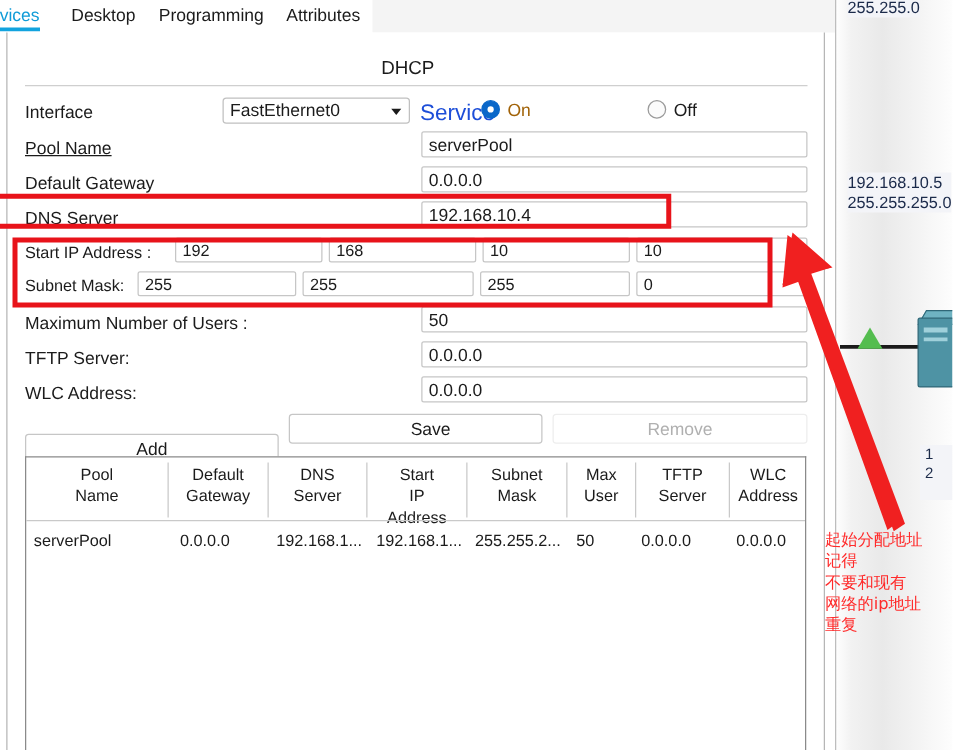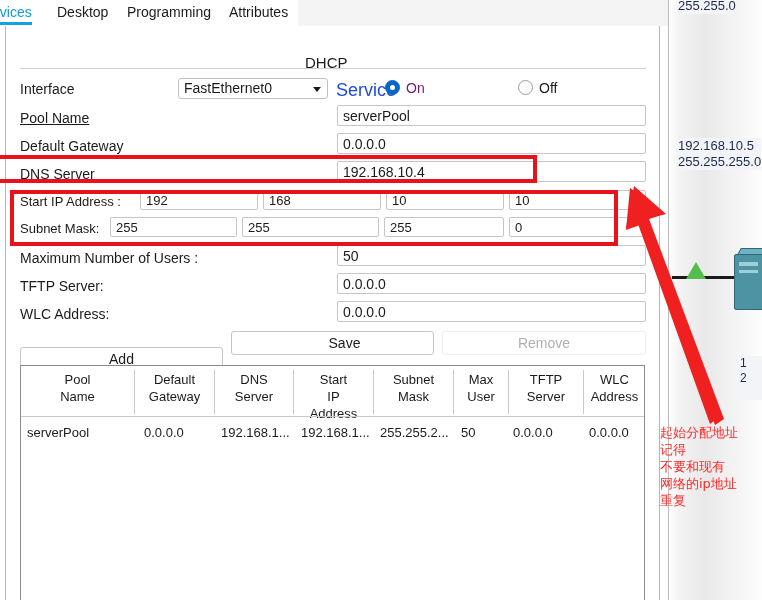--- a/index.html
+++ b/index.html
@@ -54,21 +54,21 @@
   #tab-programming{left:127px;}
   #tab-attributes{left:229px;}
   #tabbar .right-filler{position:absolute;left:298px;top:0;width:370px;height:26px;background:#f4f4f4;}
 
   #panel{
     position:absolute;left:5px;top:26px;width:655px;height:574px;
     background:#ffffff;border-left:1px solid #b6b6b6;border-right:1px solid #b6b6b6;
     box-sizing:border-box;
   }
   #dhcp-title{
-    position:absolute;left:305px;top:46px;font-size:15px;color:#1b1b1b;white-space:nowrap;margin-top:8px;
+    position:absolute;left:305px;top:46px;font-size:15px;color:#1b1b1b;white-space:nowrap;
   }
   #title-rule{position:absolute;left:20px;top:68px;width:626px;height:1px;background:#cfcfcf;}
 
   .form-label{position:absolute;font-size:14px;color:#1b1b1b;white-space:nowrap;}
   .form-label.small{font-size:13px;}
 
   .tbox{
     position:absolute;box-sizing:border-box;background:#ffffff;
     border:1px solid #c6c6c6;border-radius:2px;
     font-size:14px;color:#1b1b1b;line-height:20px;padding:0 5px;white-space:nowrap;overflow:hidden;
@@ -86,21 +86,21 @@
   }
   #service-label{position:absolute;left:336px;top:80px;font-size:18px;color:#1d4ed8;}
   .radio{
     position:absolute;width:15px;height:15px;border-radius:50%;box-sizing:border-box;
     border:1px solid #9b9b9b;background:#fbfbfb;
   }
   .radio.on{background:#0a67c9;border:1px solid #0a67c9;}
   .radio.on::after{content:"";position:absolute;left:4px;top:4px;width:5px;height:5px;border-radius:50%;background:#fff;}
   #radio-on{left:385px;top:80px;}
   #radio-off{left:518px;top:80px;}
-  #label-on{position:absolute;left:406px;top:80px;font-size:14px;color:#701a75;}
+  #label-on{position:absolute;left:406px;top:80px;font-size:14px;color:#a16207;}
   #label-off{position:absolute;left:539px;top:80px;font-size:14px;color:#1b1b1b;}
 
   .btn{
     position:absolute;box-sizing:border-box;height:24px;background:#fff;
     border:1px solid #c6c6c6;border-radius:3px;
     font-size:14px;color:#1b1b1b;line-height:22px;text-align:center;
   }
   .btn.disabled{color:#b0b0b0;border-color:#ededed;background:#fff;}
 
   

